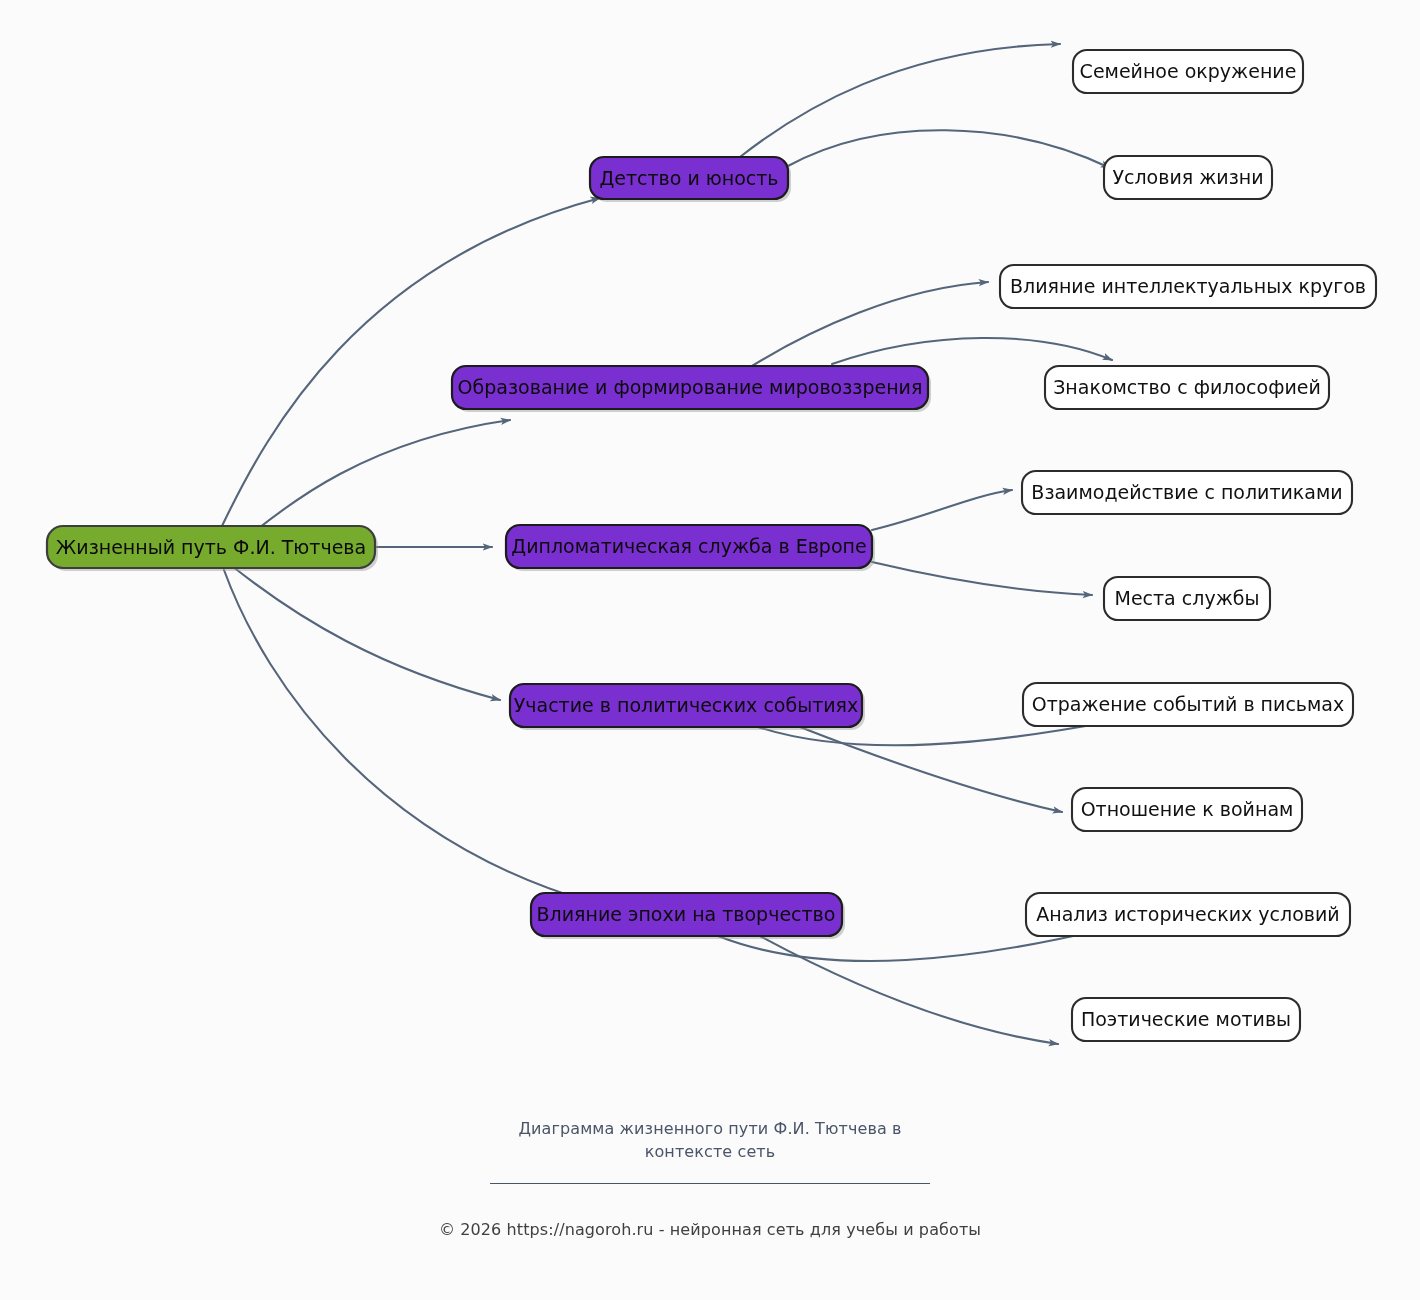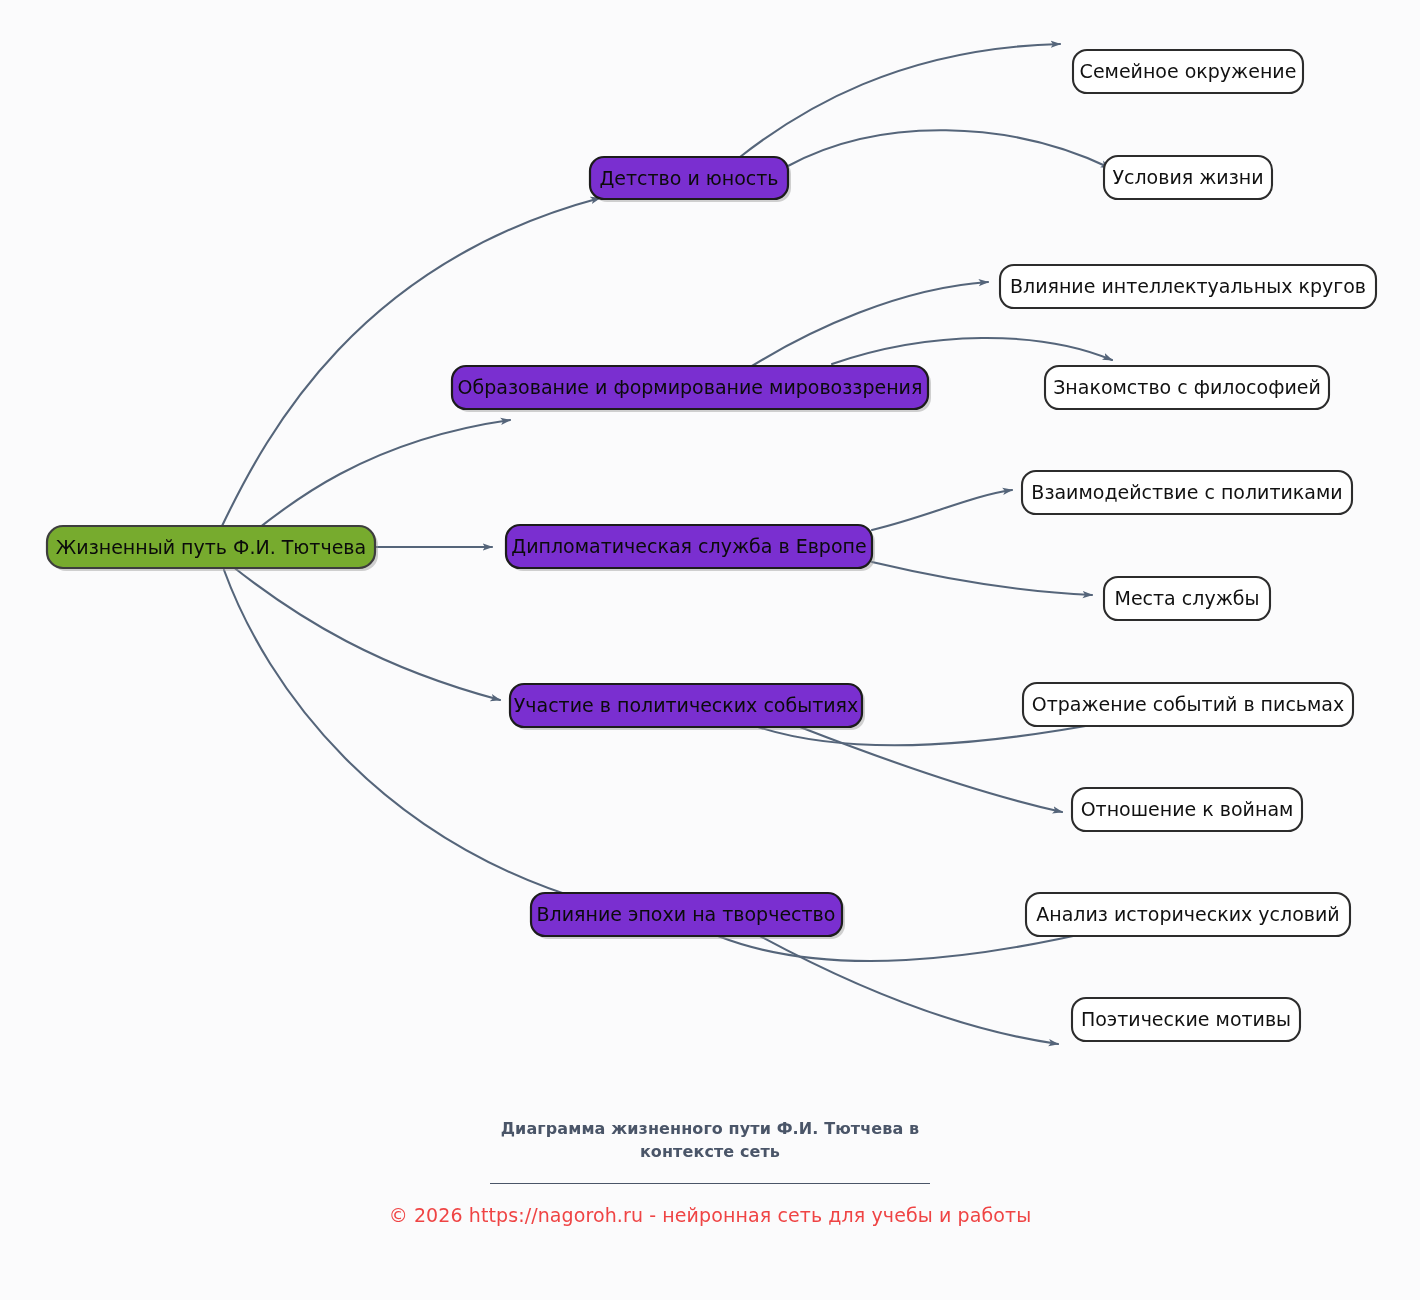--- a/index.html
+++ b/index.html
@@ -66,38 +66,38 @@
   .footer-block {
     position: absolute;
     left: 0;
     top: 1118px;
     width: 1420px;
     text-align: center;
   }
   .footer-title {
     font-family: "DejaVu Sans", sans-serif;
     font-size: 16px;
-    font-weight: bold;
+    font-weight: normal;
     color: #4a5568;
     line-height: 1.42;
     max-width: 470px;
     margin: 0 auto;
     letter-spacing: 0.1px;
   }
   .footer-divider {
     width: 440px;
     height: 0;
     border-top: 1.6px solid #4a5568;
     margin: 20px auto 0 auto;
   }
   .footer-credit {
     font-family: "DejaVu Sans", sans-serif;
-    font-size: 19px;
-    color: #ef4444;
-    margin-top: 20px;
+    font-size: 16px;
+    color: #404040;
+    margin-top: 36px;
     letter-spacing: 0.1px;
   }
 </style>
 </head>
 <body>
 
 <div id="mindmap-stage">
   <svg class="diagram-canvas" viewBox="0 0 1420 1300" xmlns="http://www.w3.org/2000/svg">
     <defs>
       <marker id="arrowhead" markerWidth="11" markerHeight="8" refX="9.4" refY="4" orient="auto" markerUnits="userSpaceOnUse">

